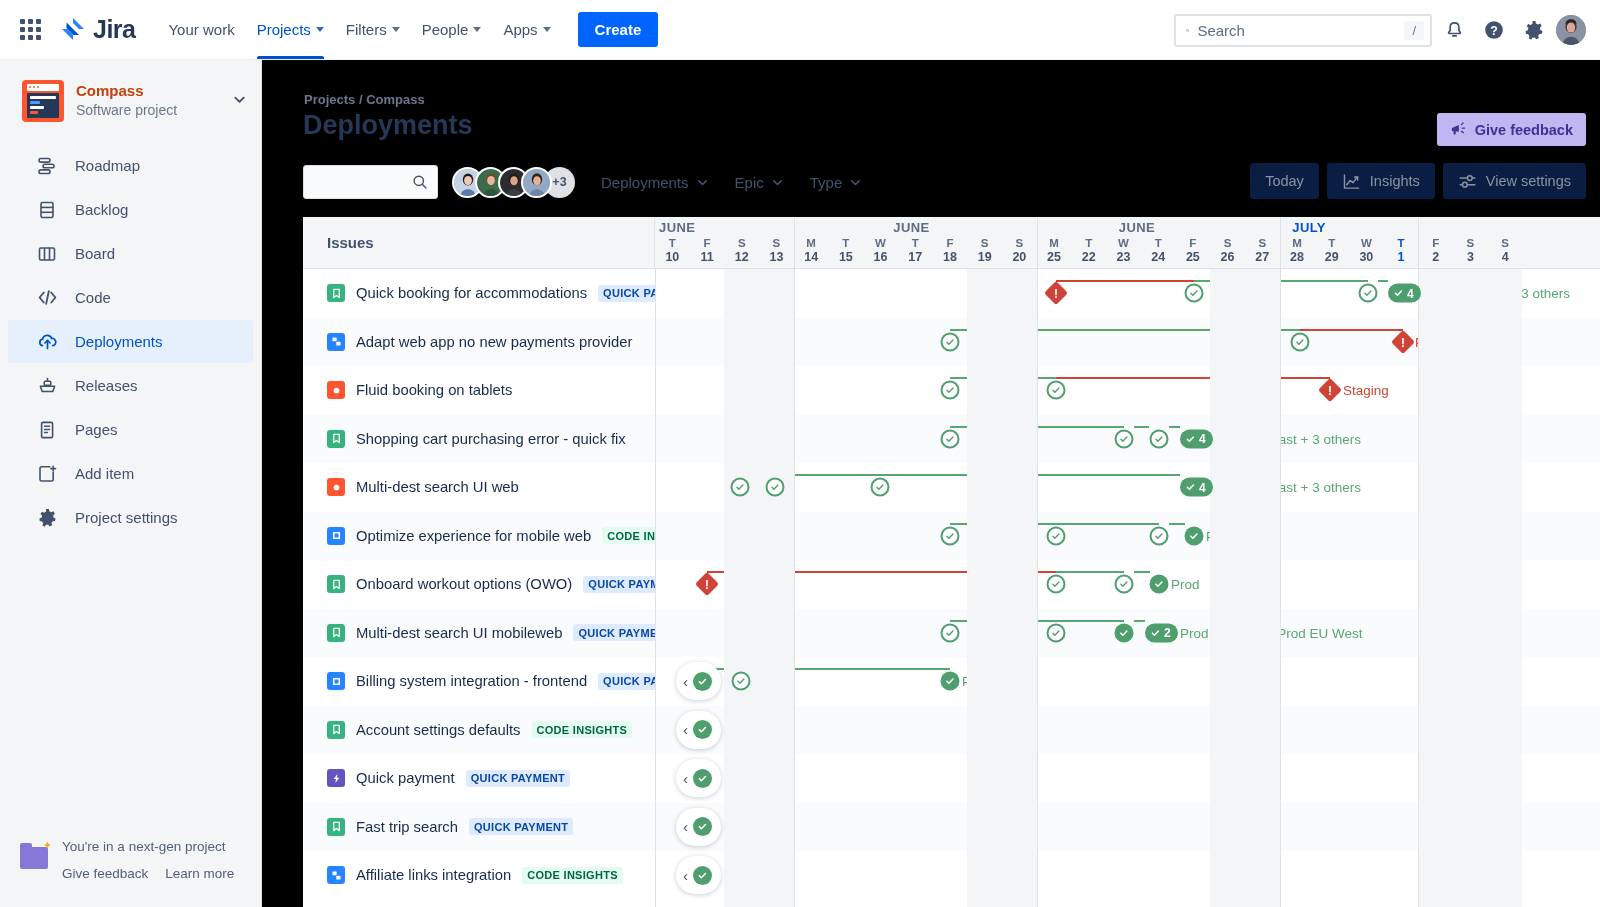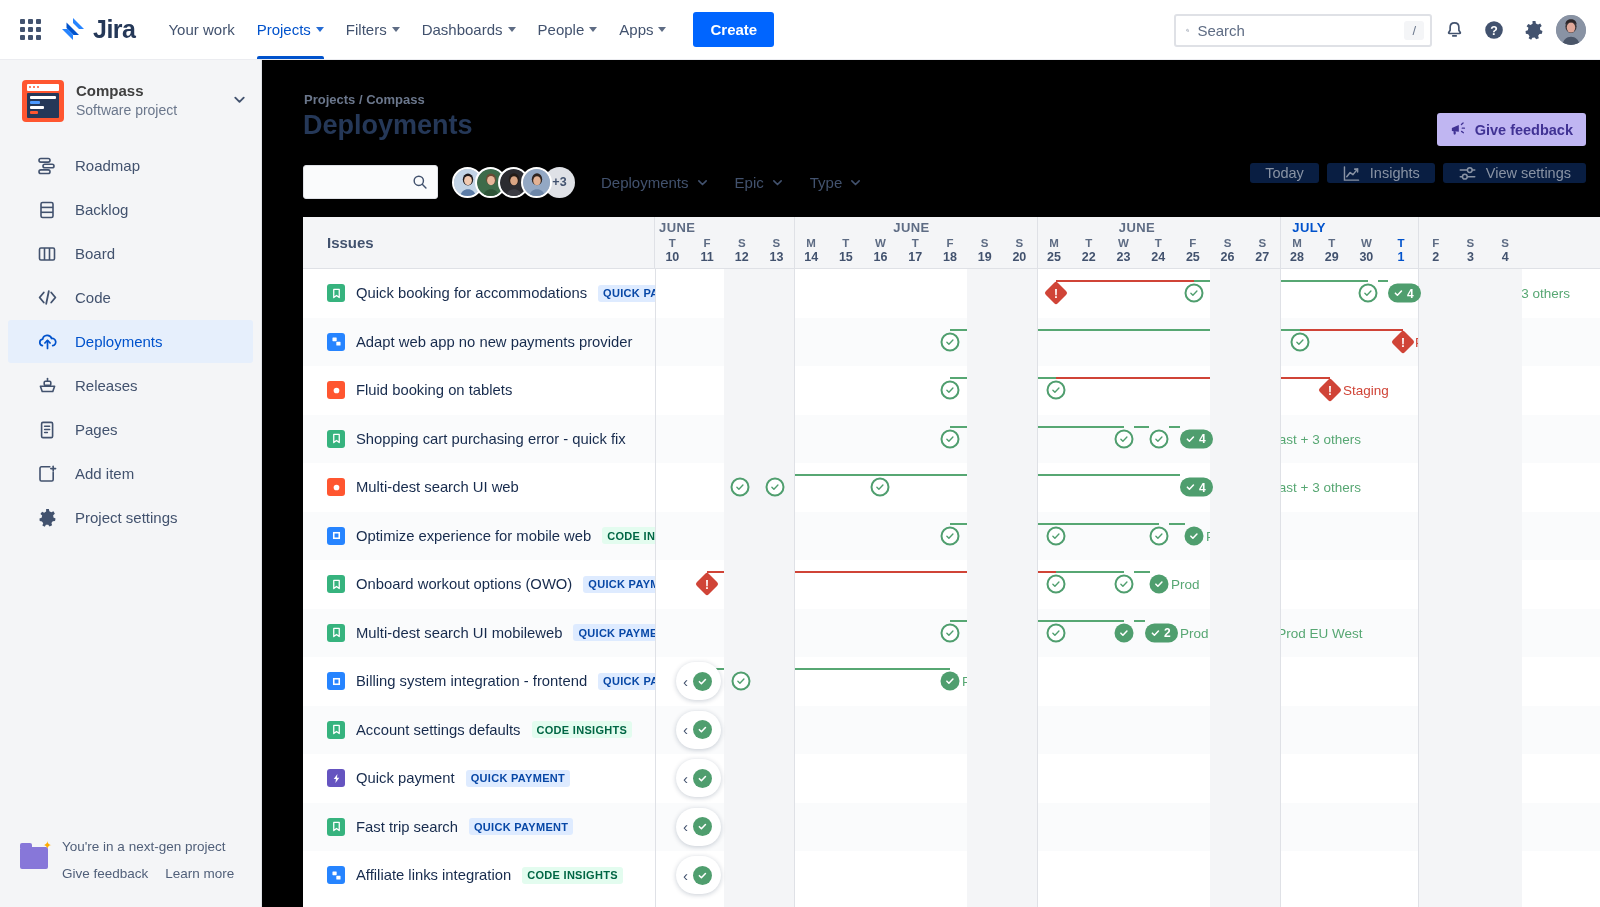--- a/index.html
+++ b/index.html
@@ -73,21 +73,21 @@
   .proj-avatar .pa-top { position: absolute; left: 5px; top: 4px; right: 5px; height: 7px;
     background: #fff; border-radius: 1px; }
   .proj-avatar .pa-dots { position: absolute; left: 7px; top: 6px; display: flex; gap: 2px; }
   .proj-avatar .pa-dots i { width: 2px; height: 2px; border-radius: 50%; background: #ff5630; display: block; }
   .proj-avatar .pa-body { position: absolute; left: 5px; top: 13px; right: 5px; bottom: 4px;
     background: #253858; border-radius: 1px; padding: 3px; }
   .proj-avatar .pa-line { height: 2.5px; background: #fff; border-radius: 1px; margin-bottom: 2.5px; }
   .proj-avatar .pa-line.s { width: 55%; }
   .proj-avatar .pa-line.b { background: #4c9aff; width: 40%; }
   .proj-avatar .pa-line.r { background: #ff5630; width: 30%; }
-  .proj-name { font-size: 15px; font-weight: 700; color: #404040; line-height: 1.3; }
+  .proj-name { font-size: 15px; font-weight: 700; color: #c2410c; line-height: 1.3; }
   .proj-sub { font-size: 14px; color: #6b778c; line-height: 1.4; }
   .proj-chev { margin-left: auto; color: #42526e; }
 
   .nav-list { margin-top: 10px; }
   .side-item {
     display: flex; align-items: center; gap: 17px; height: 43px;
     padding: 0 14px 0 28px; font-size: 15px; color: #42526e; cursor: pointer;
     margin: 1px 8px 1px 8px; border-radius: 3px;
   }
   .side-item.active { background: #e6effc; color: #0052cc; font-weight: 500; }
@@ -135,21 +135,21 @@
     font-size: 12.5px; font-weight: 600; display: flex; align-items: center; justify-content: center;
     margin-left: -8px; cursor: pointer;
   }
   .fdrop {
     display: flex; align-items: center; gap: 7px; margin-left: 26px;
     font-size: 15px; color: #42526e; cursor: pointer;
   }
 
   .rightbtns { position: absolute; right: 14px; top: 103px; display: flex; gap: 8px; }
   .dkbtn {
-    background: #091e42; color: #8993a4; border: none; border-radius: 3px; height: 20px;
+    background: #091e42; color: #8993a4; border: none; border-radius: 3px; height: 36px;
     padding: 0 15px; font-size: 14.5px; display: flex; align-items: center; gap: 9px; cursor: pointer;
   }
 
   
   #timeline {
     position: absolute; left: 41px; top: 157px; width: 1297px; height: 690px;
     background: #fff; overflow: hidden;
   }
   .tl-header { height: 52px; background: #f4f5f7; display: flex; position: relative;
     border-bottom: 1px solid #dfe1e6; }
@@ -259,24 +259,20 @@
   <div class="navitems">
     <div class="navitem">
       <span>Your work</span>
     </div>
     <div class="navitem active">
       <span>Projects</span>
       <span class="caret"></span>
     </div>
     <div class="navitem">
       <span>Filters</span>
-      <span class="caret"></span>
-    </div>
-    <div class="navitem">
-      <span>Dashboards</span>
       <span class="caret"></span>
     </div>
     <div class="navitem">
       <span>People</span>
       <span class="caret"></span>
     </div>
     <div class="navitem">
       <span>Apps</span>
       <span class="caret"></span>
     </div>

